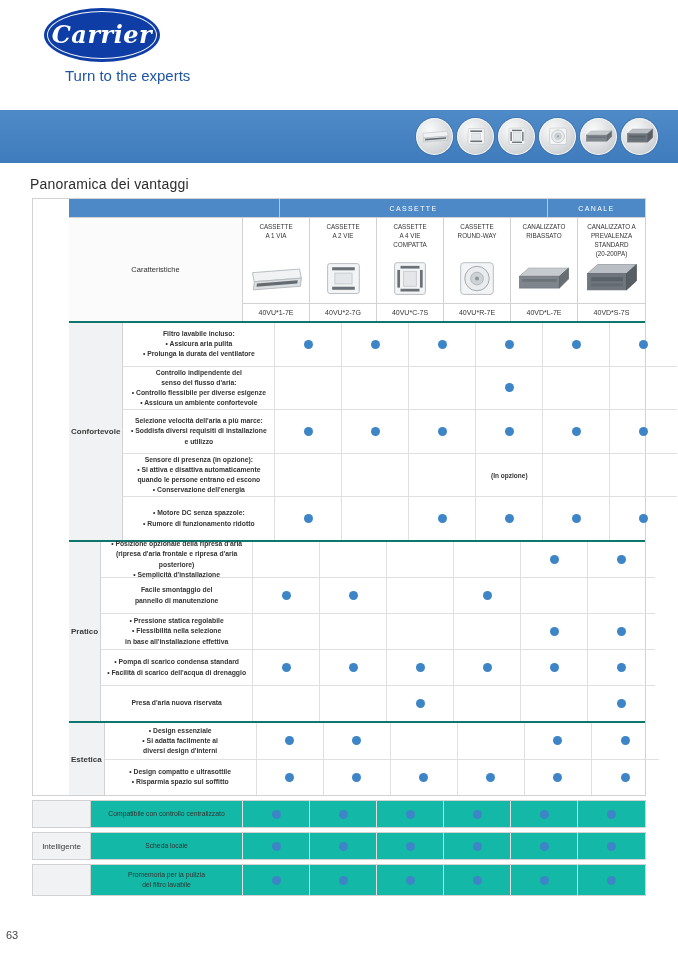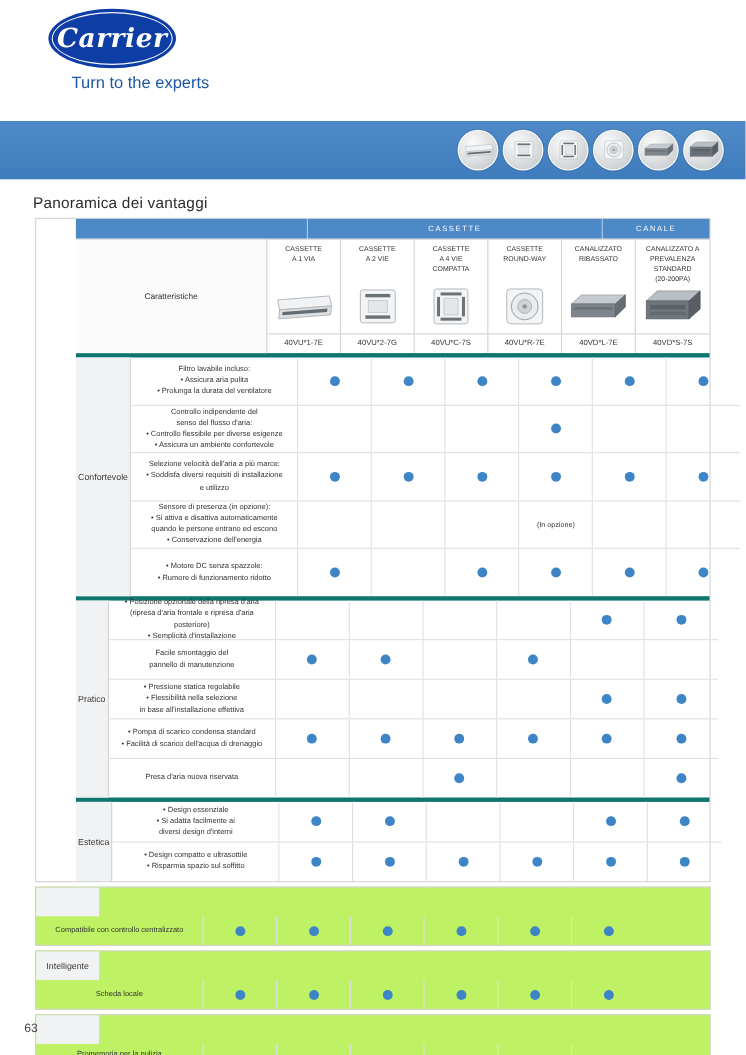--- a/index.html
+++ b/index.html
@@ -72,46 +72,46 @@
   .phead:last-child { border-right:none; }
   .pname { font-size:6.3px; line-height:1.45; text-align:center; color:#333; min-height:32px; }
   .pimg { margin-top:auto; margin-bottom:2px; line-height:0; }
   .prod-models { display:flex; border-top:1px solid #d2d2d2; height:18px; }
   .pmodel {
     width:67px; border-right:1px solid #d2d2d2;
     display:flex; align-items:center; justify-content:center; font-size:7px; color:#333;
   }
   .pmodel:last-child { border-right:none; }
 
-  .group { display:flex; border-top:4px solid #0f766e; }
+  .group { display:flex; border-top:2px solid #0f766e;font-weight:bold; }
   .group-label {
     width:58px; background:#f1f2f3; border-right:1px solid #d2d2d2;
     display:flex; align-items:center; justify-content:center;
     font-size:8px; color:#3a3a3a; text-align:center; padding:2px;
   }
   .group-rows { width:554px; display:flex; flex-direction:column; }
   .frow { display:flex; min-height:24px; border-top:1px solid #e0e0e0; flex:1; }
   .group-rows .frow:first-child { border-top:none; }
   .ftext {
     width:152px; border-right:1px solid #e0e0e0; padding:5px 3px;
     display:flex; flex-direction:column; align-items:center; justify-content:center;
     text-align:center; font-size:6.8px; line-height:1.5; color:#333;
   }
   .fcell {
     width:67px; border-right:1px solid #e0e0e0;
     display:flex; align-items:center; justify-content:center; font-size:6.5px; color:#333; text-align:center;
   }
   .fcell:last-child { border-right:none; }
   .dot { width:9px; height:9px; border-radius:50%; background:#3d85c6; }
 
-  .strips .strip { display:flex; border:1px solid #d2d2d2; margin-top:4px; background:#bef264;flex-direction:column; }
+  .strips .strip { display:flex; border:1px solid #d2d2d2; margin-top:4px; background:#14b8a6; }
   .strips .group-label { min-height:26px; }
   .strips .frow { border-top:none; flex:1; min-height:26px; }
 
-  .pagenum { position:absolute; left:22px; bottom:18px; font-size:11px; color:#444; }
+  .pagenum { position:absolute; left:6px; bottom:18px; font-size:11px; color:#444; }
 </style>
 </head>
 <body>
 
 <div class="page">
 
   <div class="logo">
     <span class="logo-text">Carrier</span>
   </div>
   <div class="tagline">Turn to the experts</div>

